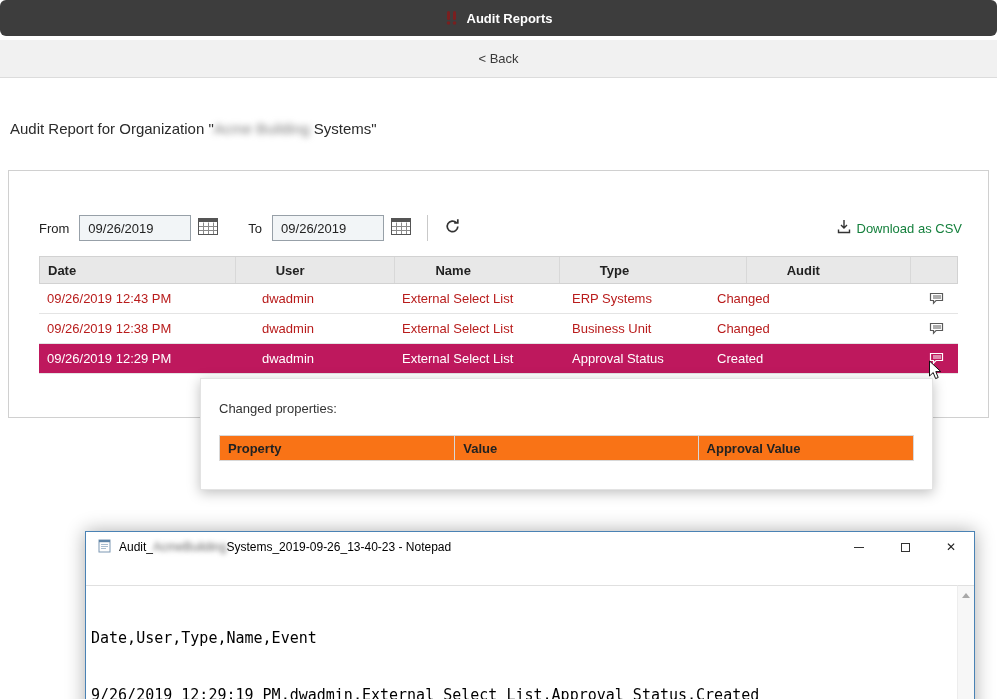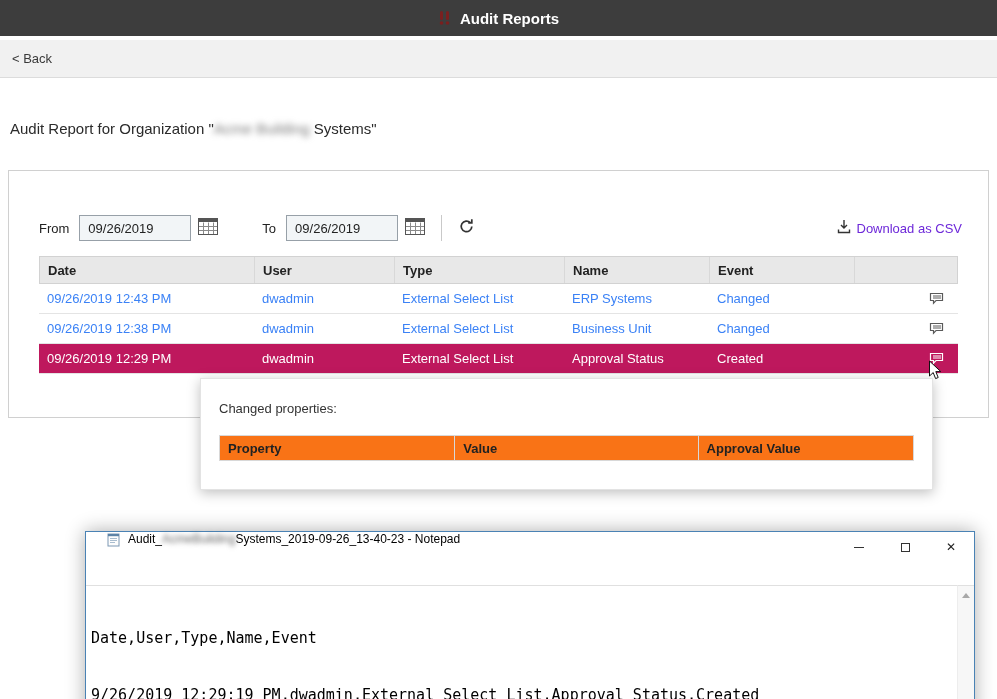--- a/index.html
+++ b/index.html
@@ -10,75 +10,75 @@
     color: #333;
     background: #fff;
   }
   .screen { position: relative; width: 997px; height: 699px; background: #fff; overflow: hidden; }
 
   
   .app-header {
     position: absolute; top: 0; left: 0; right: 0; height: 36px;
     background: #3d3d3d; color: #fff;
     display: flex; align-items: center; justify-content: center; gap: 8px;
-    font-size: 15px; font-weight: bold;
+    font-size: 13px; font-weight: bold; border-radius: 6px;
   }
   .app-icon { display: inline-flex; align-items: center; }
 
   
   .back-bar {
     position: absolute; top: 40px; left: 0; right: 0; height: 38px;
     background: #f1f1f1; border-bottom: 1px solid #dcdcdc;
-    display: flex; align-items: center; padding: 4px 12px;
+    display: flex; align-items: center; padding: 4px 12px; justify-content: center;
   }
   .back-link { color: #3a3a3a; text-decoration: none; cursor: pointer; }
 
   
   .heading {
     position: absolute; top: 120px; left: 10px;
     font-size: 15px; font-weight: 400; color: #2b2b2b;
   }
   .redacted { filter: blur(3px); color: #7a7a7a; }
 
   
   .panel {
     position: absolute; left: 8px; top: 170px; width: 981px; height: 248px;
     border: 1px solid #d0d0d0; background: #fff;
   }
   .filter-row {
     position: absolute; top: 44px; left: 30px; right: 26px; height: 26px;
     display: flex; align-items: center;
   }
   .filter-row label { margin-right: 10px; color: #222; }
-  .to-label { margin-left: 42px; }
+  .to-label { margin-left: 28px; }
   .date-input {
     width: 112px; height: 26px;
     background: #f2f5f7; border: 1px solid #97a0a8;
     padding: 0 8px; font-family: "Liberation Sans", sans-serif; font-size: 13px; color: #222;
   }
   .icon-btn { background: none; border: none; cursor: pointer; display: inline-flex; align-items: center; padding: 2px; }
   .cal-btn { margin-left: 5px; }
   .vdiv { width: 1px; height: 26px; background: #c9c9c9; margin: 0 14px; }
   .download {
     margin-left: auto; display: flex; align-items: center; gap: 6px;
-    color: #6d28d9; cursor: pointer;
+    color: #15803d; cursor: pointer;
   }
 
   
   .audit-table { position: absolute; left: 30px; right: 30px; top: 85px; }
   .t-header {
     display: flex; height: 28px; align-items: center;
     background: #e8e8e8; border: 1px solid #d2d2d2;
-    font-weight: bold; color: #222;
+    font-weight: bold; color: #222; gap: 32px;
   }
   .t-header .cell { border-right: 1px solid #d8d8d8; height: 100%; display: flex; align-items: center; }
   .t-header .cell:last-child { border-right: none; }
   .t-row {
     display: flex; height: 30px; align-items: center;
-    border-bottom: 1px solid #e4e4e4; color: #3b82f6; cursor: pointer;
+    border-bottom: 1px solid #e4e4e4; color: #b91c1c; cursor: pointer;
   }
   .t-row.selected { background: #be185d; color: #fff; }
   .cell { padding-left: 8px; }
   .c-date { width: 215px; } .c-user { width: 140px; } .c-type { width: 170px; }
   .c-name { width: 145px; } .c-event { width: 145px; }
   .c-icon { flex: 1; display: flex; justify-content: flex-end; padding-right: 14px; padding-left: 0; }
   .comment-ic { color: #5a5a5a; display: inline-flex; cursor: pointer; }
   .t-row.selected .comment-ic { color: #fff; }
 
   
@@ -98,21 +98,21 @@
 
   
   .cursor { position: absolute; left: 928px; top: 360px; z-index: 7; pointer-events: none; }
 
   
   .notepad {
     position: absolute; left: 85px; top: 531px; width: 890px; height: 200px;
     background: #fff; border: 1px solid #4a82b4;
     box-shadow: 0 0 18px rgba(0,0,0,0.32); z-index: 4;
   }
-  .np-titlebar { height: 30px; display: flex; padding-left: 20px; }
+  .np-titlebar { height: 30px; display: flex; align-items: center; padding-left: 11px; }
   .np-title { margin-left: 7px; font-size: 12px; color: #000; white-space: nowrap; }
   .np-title .redacted { filter: blur(2.5px); color: #666; }
   .np-controls { margin-left: auto; display: flex; height: 100%; }
   .np-btn {
     width: 46px; height: 100%; display: flex; align-items: center; justify-content: center;
     font-size: 12px; color: #222; cursor: pointer; background: none; border: none;
   }
   .glyph-min { display: inline-block; width: 10px; border-top: 1px solid #333; }
   .glyph-max { display: inline-block; width: 9px; height: 9px; border: 1px solid #333; }
   .np-menubar { height: 23px; display: flex; align-items: center; padding-left: 5px; }
@@ -199,23 +199,23 @@
           </svg>
         </span>
         <span>Download as CSV</span>
       </div>
     </div>
 
     <div class="audit-table">
       <div class="t-header">
         <div class="cell c-date">Date</div>
         <div class="cell c-user">User</div>
+        <div class="cell c-name">Name</div>
         <div class="cell c-type">Type</div>
-        <div class="cell c-name">Name</div>
-        <div class="cell c-event">Event</div>
+        <div class="cell c-event">Audit</div>
         <div class="cell c-icon"></div>
       </div>
 
       <div class="t-row">
         <div class="cell c-date">09/26/2019 12:43 PM</div>
         <div class="cell c-user">dwadmin</div>
         <div class="cell c-type">External Select List</div>
         <div class="cell c-name">ERP Systems</div>
         <div class="cell c-event">Changed</div>
         <div class="cell c-icon">

